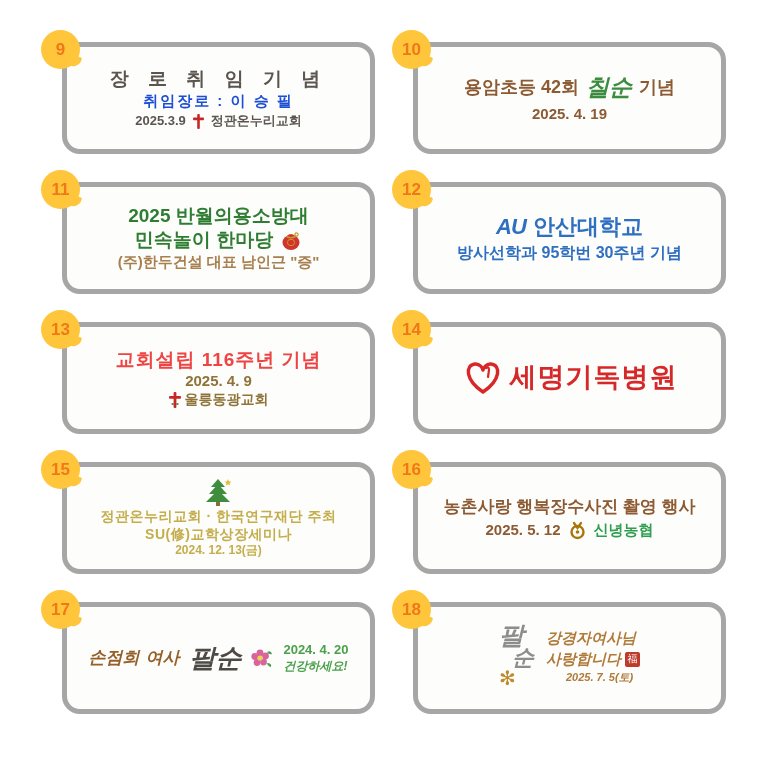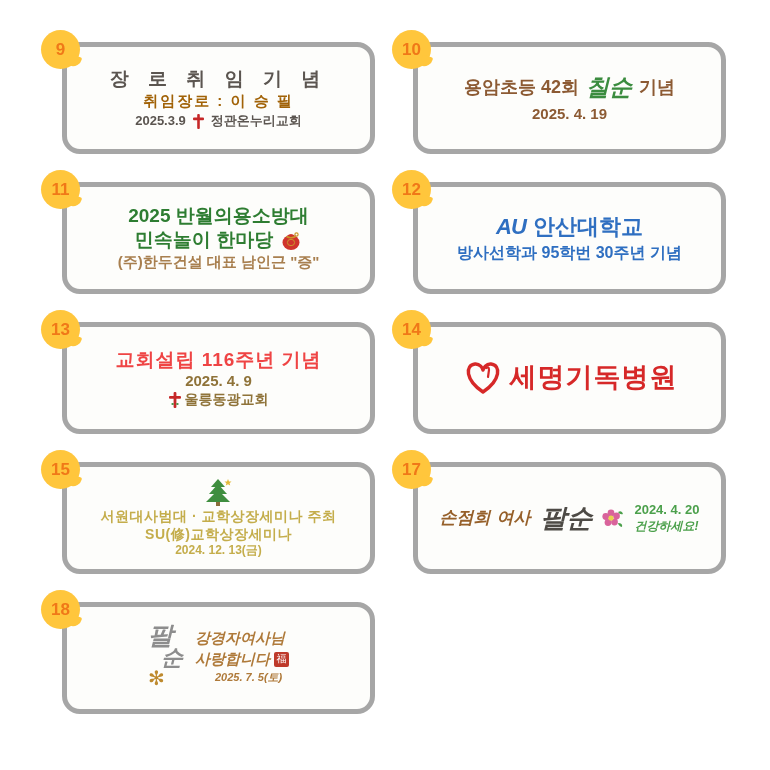--- a/index.html
+++ b/index.html
@@ -57,21 +57,21 @@
     height: 11px;
     background: #FFC63C;
     border-radius: 1px 2px 10px 2px;
     transform: rotate(15deg);
   }
   .row { display: flex; align-items: center; justify-content: center; gap: 7px; }
   .col { display: flex; flex-direction: column; align-items: center; }
 
   
   .c9-title { color: #5B5550; font-weight: bold; font-size: 19px; letter-spacing: 7px; }
-  .c9-sub   { color: #a16207; font-weight: bold; font-size: 15px; letter-spacing: 2px; margin-top: 2px; }
+  .c9-sub   { color: #1d4ed8; font-weight: bold; font-size: 15px; letter-spacing: 2px; margin-top: 2px; }
   .c9-date  { color: #5B5550; font-weight: bold; font-size: 13px; margin-top: 2px; }
 
   
   .c10-main  { color: #8C5A33; font-weight: bold; font-size: 18px; }
   .c10-script{ color: #3B8C3F; font-weight: bold; font-size: 23px; font-style: italic; font-family: "DejaVu Serif", serif; }
   .c10-date  { color: #8C5A33; font-weight: bold; font-size: 15px; margin-top: 3px; }
 
   
   .c11-line  { color: #2E7D32; font-weight: bold; font-size: 19px; }
   .c11-give  { color: #A87F4F; font-weight: bold; font-size: 15px; margin-top: 2px; }
@@ -223,25 +223,42 @@
       </div>
     <span class="icon" style="margin-bottom:2px;">
       <svg width="30" height="28" viewBox="0 0 30 28">
         <polygon points="14,1 21,9 7,9" fill="#3F8E3F"></polygon>
         <polygon points="14,6 23,16 5,16" fill="#3F8E3F"></polygon>
         <polygon points="14,12 26,24 2,24" fill="#3F8E3F"></polygon>
         <rect x="12" y="24" width="4" height="4" fill="#8a6d3b"></rect>
         <polygon points="24,1 25,3.4 27.5,3.6 25.6,5.2 26.2,7.6 24,6.3 21.8,7.6 22.4,5.2 20.5,3.6 23,3.4" fill="#E2B93B"></polygon>
       </svg>
     </span>
-    <div class="c15-line">서원대사범대 · 교학상장세미나 주최</div>
+    <div class="c15-line">정관온누리교회 · 한국연구재단 주최</div>
     <div class="c15-line">SU(修)교학상장세미나</div>
     <div class="c15-date">2024. 12. 13(금)</div>
   </div>
 
+  <div class="card">
+    <div class="badge">
+        <span>16</span>
+      </div>
+    <div class="c16-title">농촌사랑 행복장수사진 촬영 행사</div>
+    <div class="row" style="gap:8px; margin-top:4px;">
+      <span class="c16-date">2025. 5. 12</span>
+      <span class="icon">
+        <svg width="17" height="19" viewBox="0 0 17 19">
+          <circle cx="8.5" cy="11" r="6" fill="none" stroke="#A8760A" stroke-width="2.4"></circle>
+          <path d="M5 2 L8.5 7 L12 2" fill="none" stroke="#A8760A" stroke-width="2.2" stroke-linecap="round"></path>
+          <circle cx="8.5" cy="11" r="1.8" fill="#A8760A"></circle>
+        </svg>
+      </span>
+      <span class="c16-org">신녕농협</span>
+    </div>
+  </div>
 
   <div class="card">
     <div class="badge">
         <span>17</span>
       </div>
     <div class="row" style="gap:10px;">
       <span class="c17-name">손점희 여사</span>
       <span class="c17-big">팔순</span>
       <span class="icon">
         <svg width="22" height="20" viewBox="0 0 22 20">

